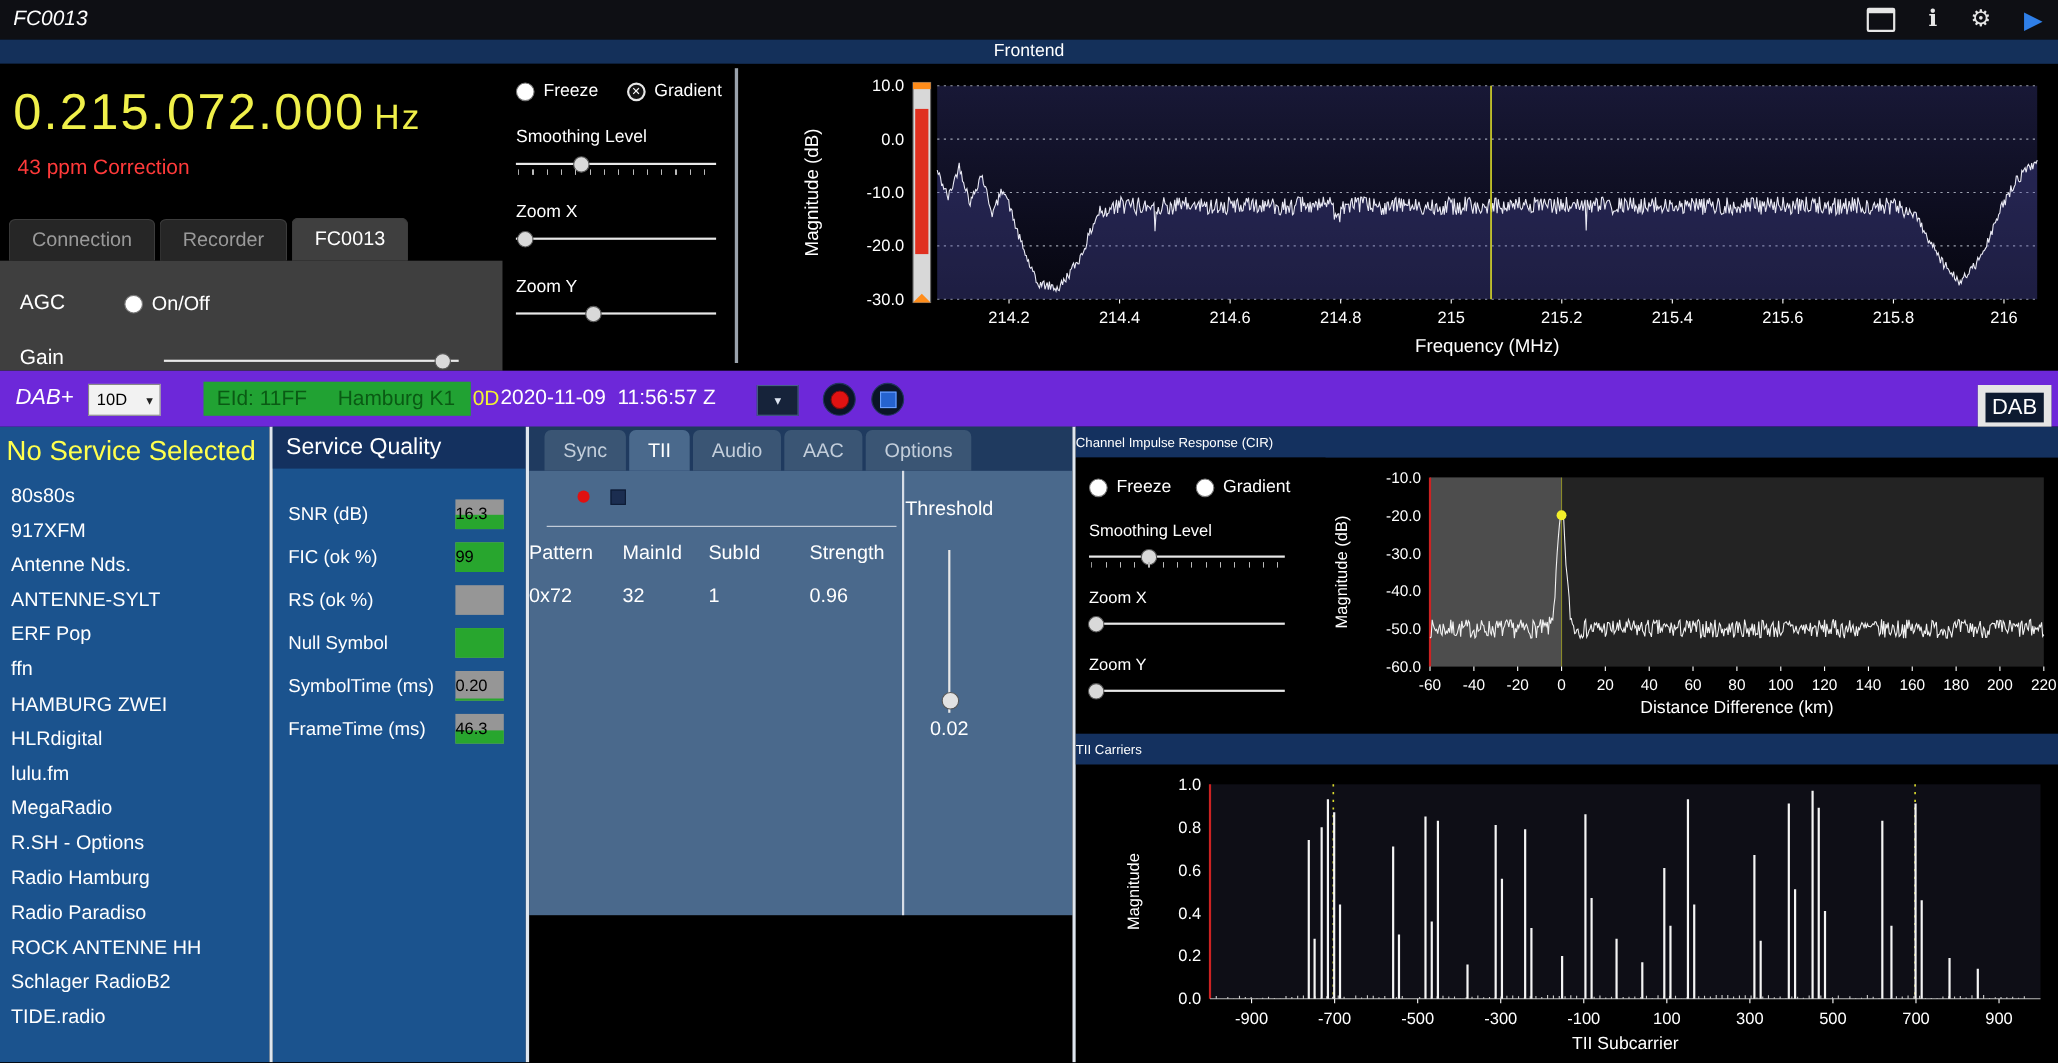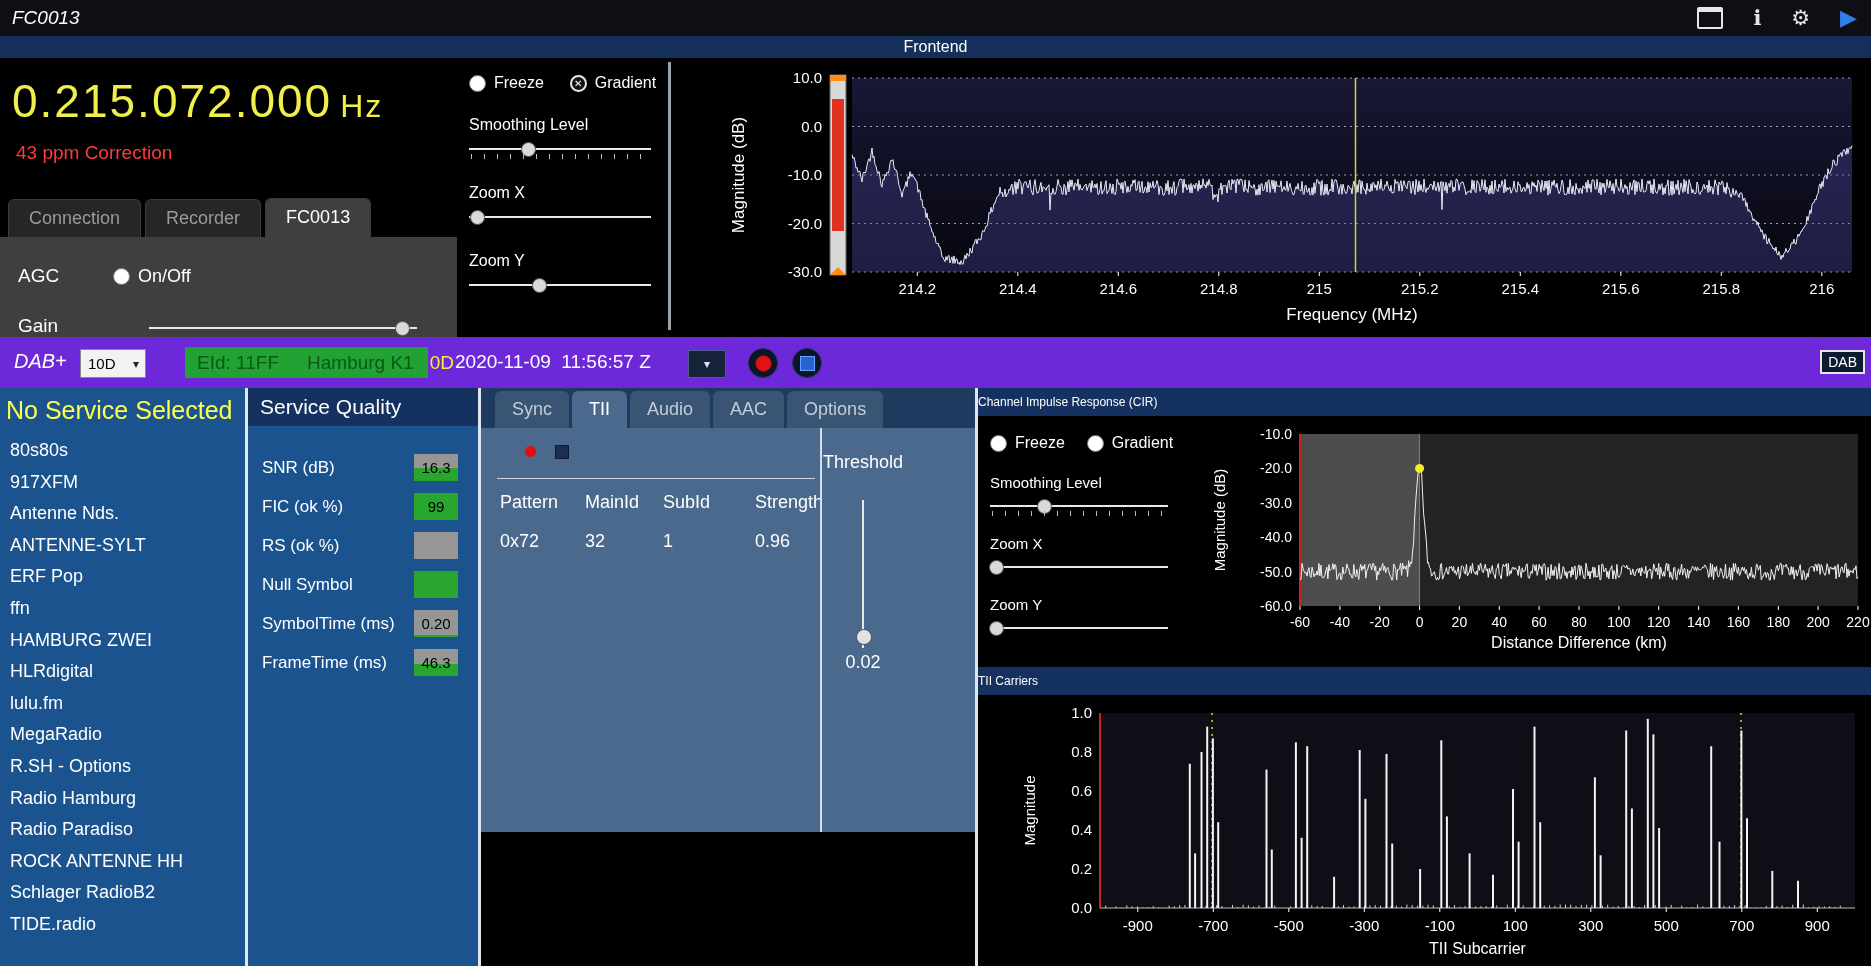--- a/index.html
+++ b/index.html
@@ -69,49 +69,49 @@
   .ens-green .gap{display:inline-block;width:28px;}
   .ens-suffix{color:#f2f232;font-size:19px;margin-left:2px;}
   .dab-time{position:absolute;left:455px;top:14px;font-size:19px;white-space:pre;}
   .dab-dd{position:absolute;left:688px;top:13px;width:36px;height:26px;background:#16233a;
           border:1px solid #48608a;color:#dfe6f2;font-size:12px;display:flex;align-items:center;justify-content:center;}
   .rec-btn,.stop-btn{position:absolute;top:11px;width:28px;height:28px;border-radius:50%;background:#0a1527;
           border:1px solid #22365c;display:flex;align-items:center;justify-content:center;}
   .rec-btn{left:748px;} .stop-btn{left:792px;}
   .rec-dot{width:15px;height:15px;border-radius:50%;background:#e01212;border:1px solid #7a0c0c;}
   .stop-sq{width:13px;height:13px;background:#2563cf;border:1px solid #6aa0ff;}
-  .dab-out{position:absolute;right:6px;top:13px;border:2px solid #e5e5e5;padding:2px 6px;font-size:14px;background:#0d1a30;}
+  .dab-out{position:absolute;right:6px;top:13px;border:7px solid #e5e5e5;padding:2px 6px;font-size:20px;background:#0d1a30;}
 
   
   .services{position:absolute;left:0;top:388px;width:245px;height:578px;background:#1b538e;}
   .svc-header{color:#ffff4d;font-size:25px;padding:8px 0 0 6px;white-space:nowrap;overflow:hidden;}
   .svc-list{margin-top:10px;}
   .svc-item{font-size:18px;line-height:31.6px;padding-left:10px;white-space:nowrap;}
   .sep{position:absolute;top:388px;bottom:0;width:3px;background:#dfe6ee;}
   .sep1{left:245px;} .sep2{left:478px;} .sep3{left:975px;}
 
   .quality{position:absolute;left:248px;top:388px;width:230px;height:578px;background:#1b538e;}
   .q-header{height:38px;background:#14315f;font-size:21px;display:flex;align-items:center;padding-left:12px;}
   .q-rows{padding-top:22px;}
   .qrow{display:flex;align-items:center;justify-content:space-between;height:39px;padding:0 20px 0 14px;}
   .qlabel{font-size:17px;}
   .qbox{width:44px;height:27px;background:#969696;position:relative;display:flex;align-items:center;
-        justify-content:center;color:#000;font-size:15px;flex:none;}
+        justify-content:flex-start;color:#000;font-size:15px;flex:none;}
   .qfill{position:absolute;left:0;right:0;bottom:0;background:#28a62e;}
   .qbox span{position:relative;}
 
   .tiitab{position:absolute;left:481px;top:388px;width:494px;height:444px;background:#4a698c;}
   .ttabs{position:absolute;left:0;top:0;right:0;height:40px;background:#1f3a5f;display:flex;
          align-items:flex-end;padding-left:14px;gap:3px;box-sizing:border-box;}
   .ttab{padding:8px 17px;font-size:18px;color:#c3cedb;background:#3a5574;border-radius:6px 6px 0 0;}
   .ttab.active{background:#4a698c;color:#fff;}
   .sync-ind-red{position:absolute;left:44px;top:58px;width:11px;height:11px;border-radius:50%;background:#e01010;}
   .sync-ind-sq{position:absolute;left:74px;top:57px;width:12px;height:12px;background:#1b2d50;border:1px solid #0d1a33;}
   .tii-hline{position:absolute;left:16px;top:90px;width:318px;border-top:1px solid #cfd6e0;}
-  .trow{position:absolute;left:0;display:grid;grid-template-columns:85px 78px 92px 90px;padding-left:19px;font-size:18px;}
+  .trow{position:absolute;left:0;display:grid;grid-template-columns:85px 78px 92px 90px;font-size:18px;}
   .trow.head{top:104px;} .trow.body{top:143px;}
   .tii-vline{position:absolute;left:339px;top:40px;bottom:0;width:2px;background:#d7dde6;}
   .thr-label{position:absolute;left:336px;top:64px;width:92px;text-align:center;font-size:18px;}
   .vslider{position:absolute;left:374px;top:112px;width:16px;height:148px;}
   .vslider .track{position:absolute;left:7px;top:0;bottom:0;width:2px;background:#e8e8e8;}
   .vslider .handle{position:absolute;left:1px;top:87%;width:14px;height:14px;border-radius:50%;
                    background:#e2e2e2;border:1px solid #555;}
   .thr-value{position:absolute;left:336px;top:264px;width:92px;text-align:center;font-size:18px;}
 
   .cir-panel{position:absolute;left:978px;top:388px;width:893px;height:279px;background:#000;}

